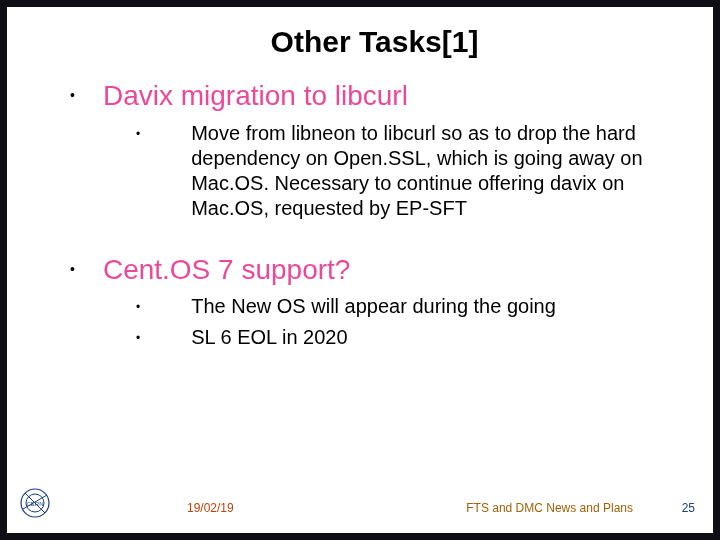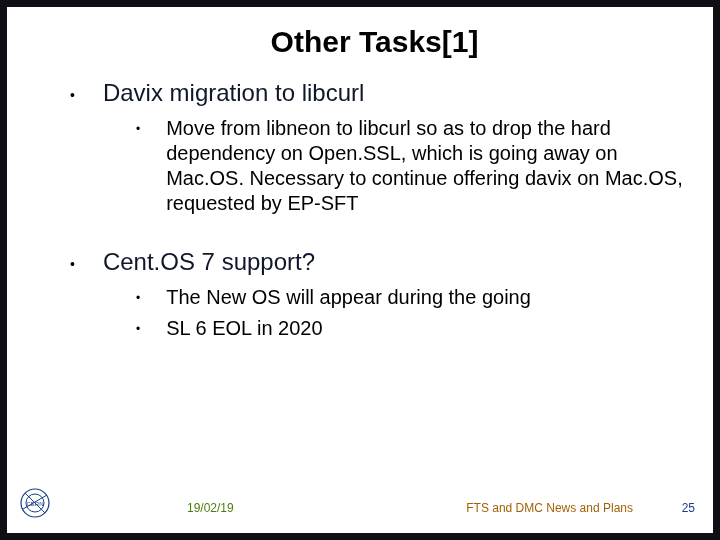--- a/index.html
+++ b/index.html
@@ -34,61 +34,62 @@
     gap: 28px;
     margin-bottom: 8px;
   }
   .lvl1 .bullet {
     font-size: 14px;
     color: #000;
     padding-top: 8px;
     padding-left: 4px;
   }
   .lvl1 .text {
-    font-size: 24px;
-    color: #0f172a;
+    font-size: 28px;
+    color: #ec4899;
     line-height: 1.2;
   }
   .lvl2 {
     display: flex;
     gap: 26px;
     padding-left: 70px;
     margin-bottom: 6px;
   }
   .lvl2 .bullet {
     font-size: 12px;
     color: #000;
     padding-top: 6px;
   }
   .lvl2 .text {
     font-size: 20px;
     color: #000;
     line-height: 1.25;
     max-width: 540px;
+    margin-left: 25px;
   }
   .gap { height: 26px; }
   .footer {
     position: absolute;
     bottom: 12px;
     left: 0;
     right: 0;
     height: 30px;
   }
   .logo {
     position: absolute;
     left: 12px;
     bottom: 2px;
   }
   .logo svg { display: block; }
   .date {
     position: absolute;
     left: 180px;
     bottom: 6px;
     font-size: 12px;
-    color: #4d7c0f;
+    color: #c2410c;
   }
   .subject {
     position: absolute;
     right: 80px;
     bottom: 6px;
     font-size: 12px;
     color: #a16207;
   }
   .pagenum {
     position: absolute;

